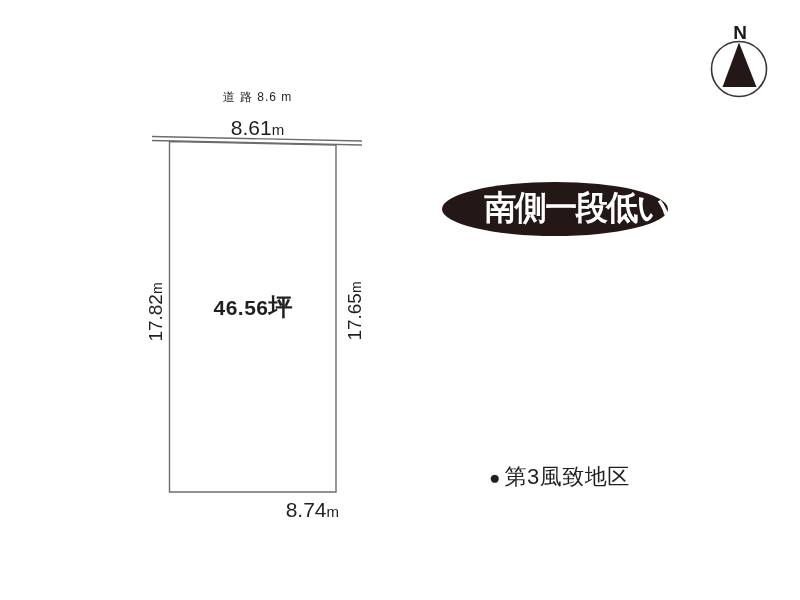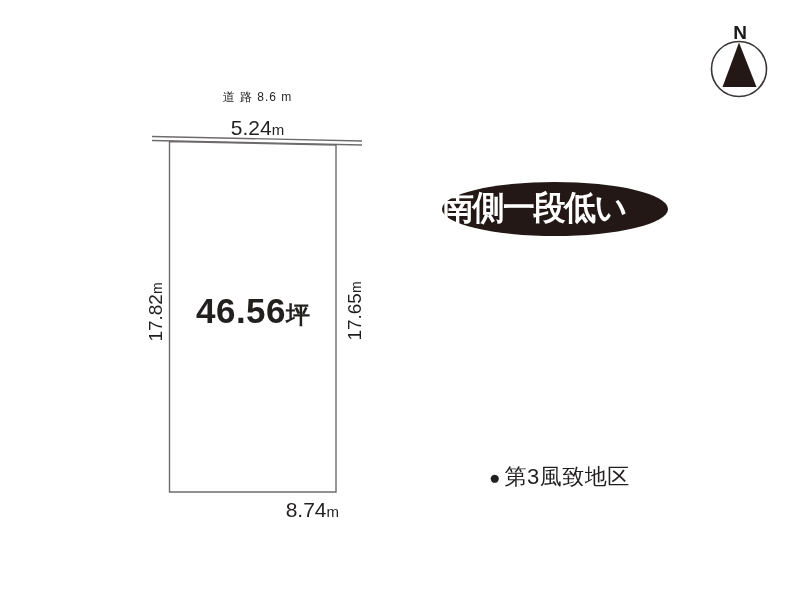--- a/index.html
+++ b/index.html
@@ -39,29 +39,29 @@
   .dim-right{left:294px;top:301px;width:120px;height:20px;text-align:center;
     transform:rotate(-90deg);}
   .dim-left .val,.dim-right .val{font-size:19px;}
   .dim-left .unit,.dim-right .unit{font-size:14px;}
 
   
   .area-label{
     left:170px;top:291px;width:166px;
     text-align:center;font-weight:700;white-space:nowrap;
   }
-  .area-label .val{font-size:35px;letter-spacing:0.5px;}
+  .area-label .val{font-size:21px;letter-spacing:0.5px;}
   .area-label .unit{font-size:24px;}
 
   
   .badge{
     left:442px;top:182px;width:226px;height:54px;
     background:var(--badge-bg);
     border-radius:50%;
-    display:flex;align-items:center;justify-content:flex-start;
+    display:flex;align-items:center;justify-content:flex-end;
   }
   .badge span{
     color:var(--badge-text);
     font-size:32px;font-weight:700;
     letter-spacing:-1.5px;
     white-space:nowrap;
     transform:scaleY(1.05);
   }
 
   
@@ -95,21 +95,21 @@
 
   <div class="abs north-label">N</div>
   <svg class="abs compass-svg" width="70" height="70" viewBox="0 0 70 70">
     <circle cx="34" cy="34" r="27.5" fill="none" stroke="#3a3433" stroke-width="1.6"></circle>
     <polygon points="34,7.5 17.5,52 51.5,52" fill="var(--badge-bg)"></polygon>
   </svg>
 
   <div class="abs road-label">道 路 8.6 m</div>
 
   <div class="abs dim dim-top">
-    <span class="val">5.24</span><span class="unit">m</span>
+    <span class="val">8.61</span><span class="unit">m</span>
   </div>
 
   <div class="abs dim dim-left">
     <span class="val">17.82</span><span class="unit">m</span>
   </div>
 
   <div class="abs dim dim-right">
     <span class="val">17.65</span><span class="unit">m</span>
   </div>
 

